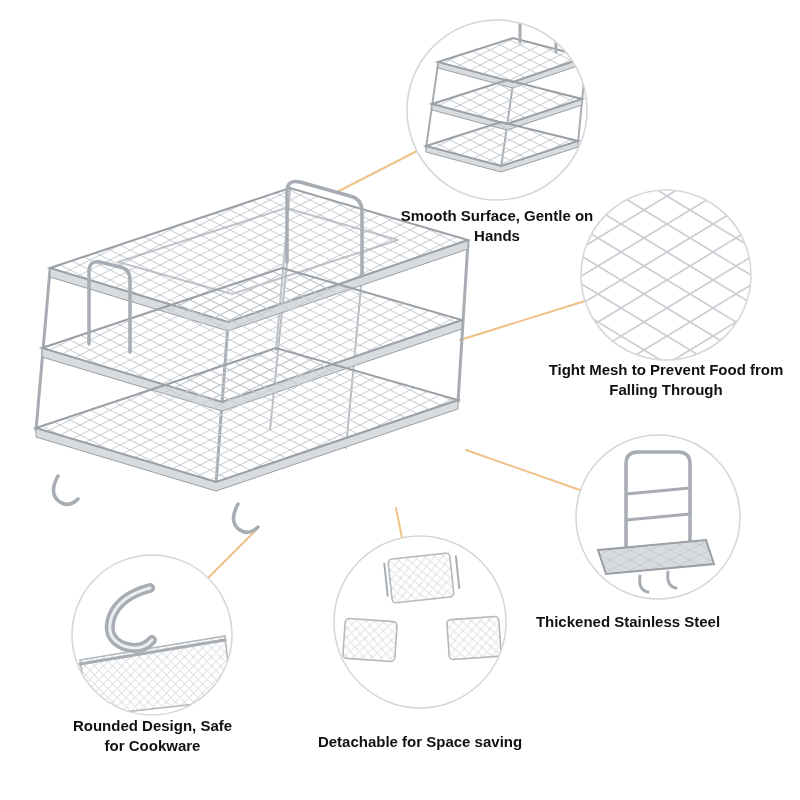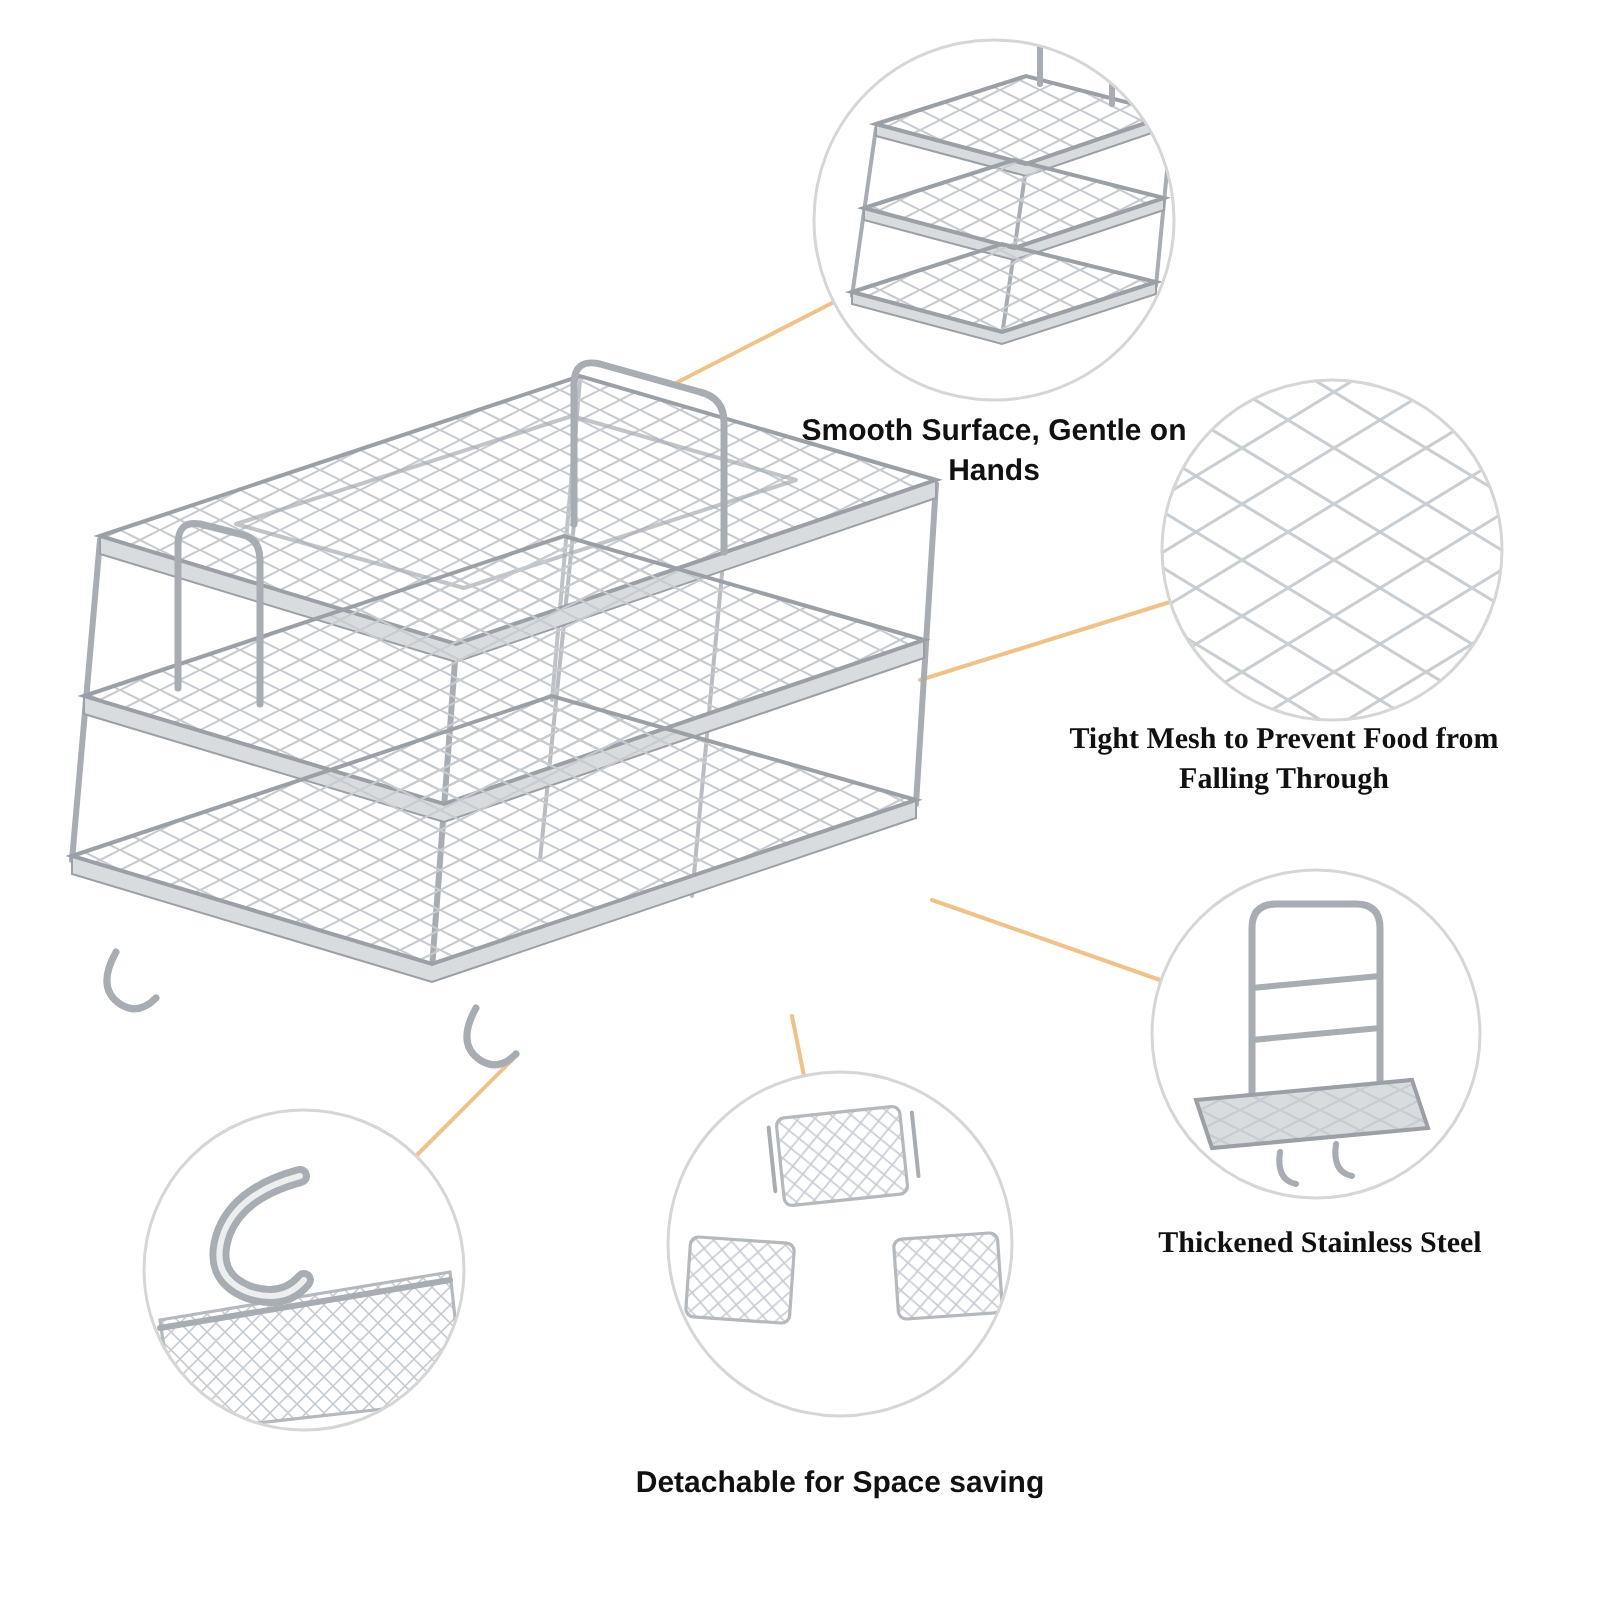--- a/index.html
+++ b/index.html
@@ -167,20 +167,21 @@
         <g transform="rotate(-4 474 638)">
           <rect class="trayFine" x="448" y="618" width="52" height="40" rx="4"></rect>
         </g>
       </g>
       <circle class="calloutBorder" cx="420" cy="622" r="86"></circle>
     </g>
   </svg>
 
   <div class="label" style="left:390px;top:206px;width:214px;">Smooth Surface, Gentle on Hands</div>
 
-  <div class="label" style="left:524px;top:360px;width:236px;font-family:Liberation Serif, serif;">Tight Mesh to Prevent Food from Falling Through</div>
+  <div class="label" style="left:548px;top:360px;width:236px;">Tight Mesh to Prevent Food from Falling Through</div>
 
-  <div class="label" style="left:537px;top:612px;width:246px;font-family:Liberation Serif, serif;">Thickened Stainless Steel</div>
+  <div class="label" style="left:505px;top:612px;width:246px;">Thickened Stainless Steel</div>
 
+  <div class="label" style="left:65px;top:716px;width:175px;">Rounded Design, Safe for Cookware</div>
 
   <div class="label" style="left:296px;top:732px;width:248px;text-align:center;">Detachable for Space saving</div>
 
 </div>
 
 </body></html>

